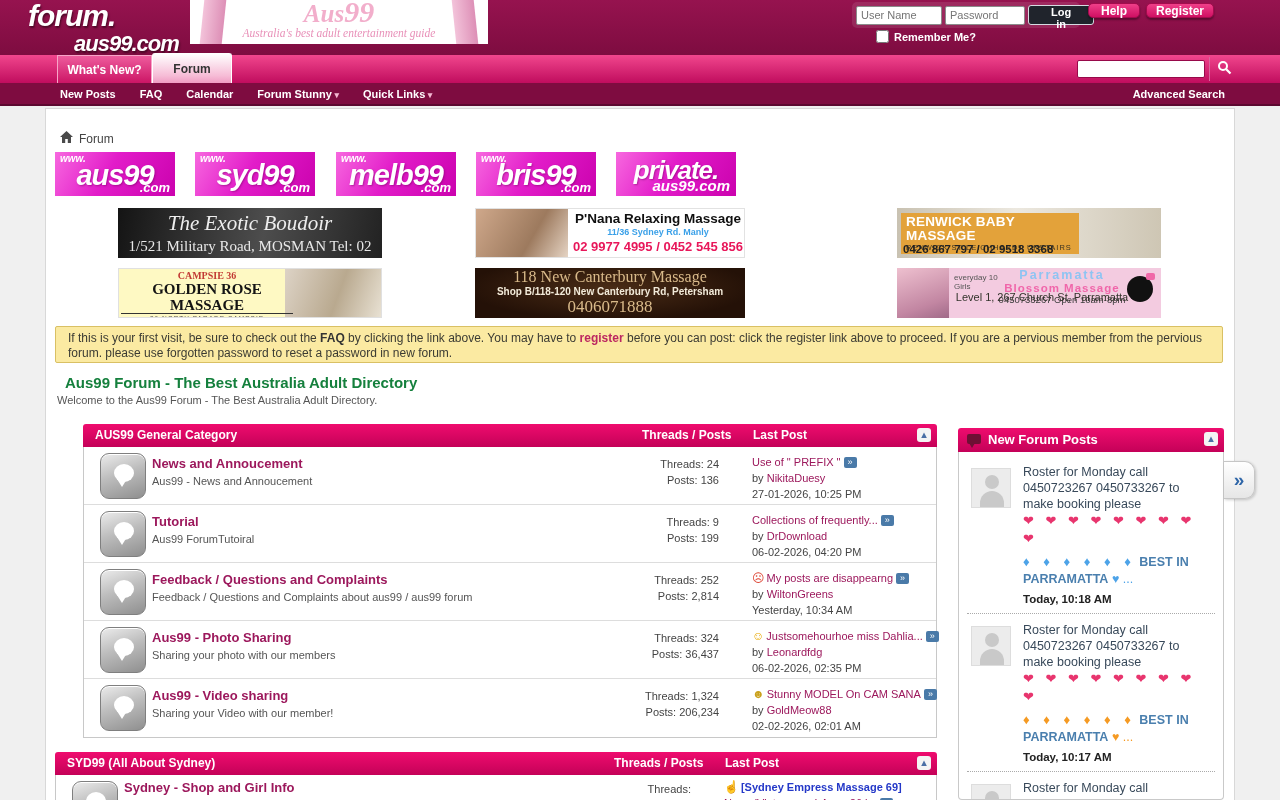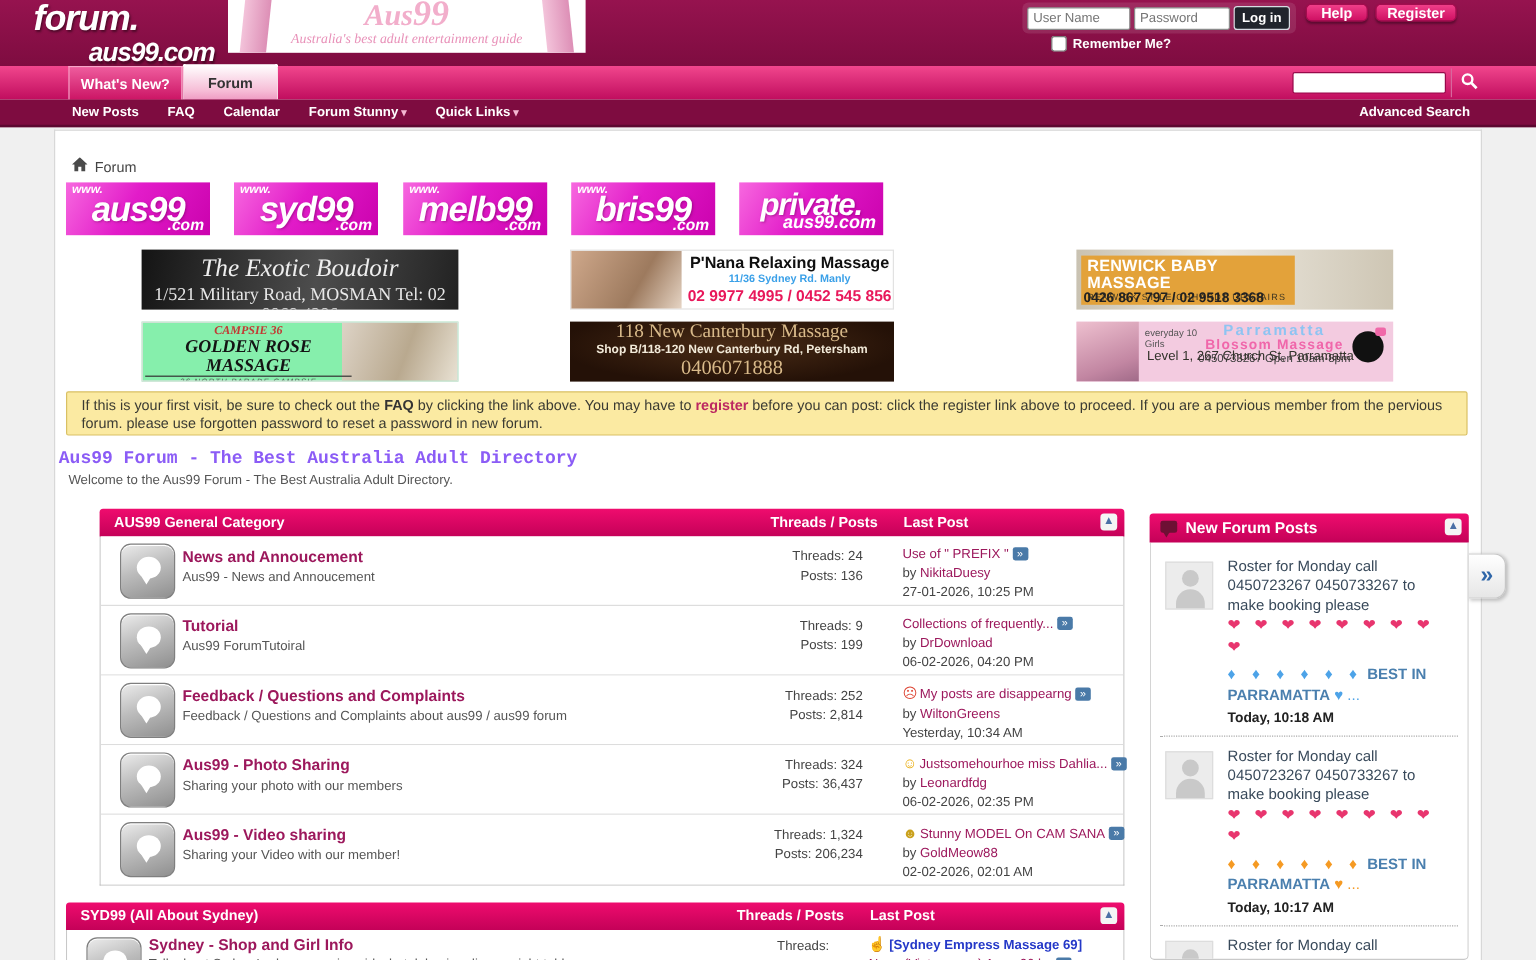--- a/index.html
+++ b/index.html
@@ -28,21 +28,21 @@
   .curtain.left  { left:12px;  transform:skewX(-6deg); }
   .curtain.right { right:12px; transform:skewX(6deg); }
 
   .login-wrap { position:absolute; left:852px; top:2px; width:228px; height:26px;
                 background:rgba(255,255,255,.10); border-radius:5px; padding:3px 4px;
                 display:flex; gap:3px; align-items:center; }
   .login-wrap input[type=text], .login-wrap input[type=password] {
       width:86px; height:19px; font-size:11px; padding:2px 4px;
       border:1px solid #8b8b8b; border-radius:2px; color:#444; }
   .login-wrap input[type=password] { width:80px; }
-  .btn-login { height:20px; padding:0 6px; font-size:11px; font-weight:bold; color:#fff;
+  .btn-login { height:20px; padding:0 22px; font-size:11px; font-weight:bold; color:#fff;
                background:#20242c; border:1px solid #d7dbe2; border-radius:3px; cursor:pointer; }
   .remember { position:absolute; left:876px; top:30px; display:flex; align-items:center; gap:5px;
               color:#fff; font-size:11px; font-weight:bold; cursor:pointer; }
   .remember input { width:13px; height:13px; }
   .pinkbtn { position:absolute; top:3px; height:15px; color:#fff; font-weight:bold; font-size:12px;
              background:linear-gradient(180deg,#f03f89,#cf1063); border:1px solid #a40b4e;
              border-radius:5px; box-shadow:0 2px 2px rgba(0,0,0,.35); cursor:pointer; }
   .btn-help { left:1088px; width:52px; }
   .btn-register { left:1146px; width:68px; }
 
@@ -107,21 +107,21 @@
   .ad-pnana .s { font-size:9px; font-weight:bold; color:#3aa0e8; line-height:11px; }
   .ad-pnana .p { font-size:13px; font-weight:bold; color:#e8175a; line-height:17px; }
 
   .ad-renwick { background:linear-gradient(90deg,#c9c2b2 0%,#ece8df 45%,#cec6b4 100%); }
   .ad-renwick .orange { position:absolute; left:4px; top:5px; width:178px; padding:2px 5px;
                         background:#e3a23a; }
   .ad-renwick .t { font-size:13.5px; font-weight:bold; color:#fff; line-height:14px; letter-spacing:.2px; }
   .ad-renwick .s { font-size:7.5px; color:#3c3422; letter-spacing:1px; line-height:9px; }
   .ad-renwick .p { position:absolute; left:6px; bottom:3px; font-size:11.5px; font-weight:bold; color:#222; }
 
-  .ad-golden { background:#86efac; border:1px solid #e0e0e0; text-align:left;font-style:italic; }
+  .ad-golden { background:#fef9c3; border:1px solid #e0e0e0; text-align:left; }
   .ad-golden .photo { position:absolute; right:0; top:0; width:96px; height:50px;
                       background:linear-gradient(110deg,#ddd3c6,#b9a98f 55%,#e9e2d4); }
   .ad-golden .tx { position:absolute; left:2px; top:1px; width:172px; text-align:center; }
   .ad-golden .pre { font-family:"Liberation Serif", serif; font-size:10px; font-weight:bold;
                     color:#c23a34; line-height:11px; }
   .ad-golden .t { font-family:"Liberation Serif", serif; font-size:15px; font-weight:bold;
                   color:#141414; line-height:16px; border-bottom:1px solid #333; display:inline-block; }
   .ad-golden .s { font-size:6.5px; color:#555; letter-spacing:1px; line-height:9px; }
 
   .ad-canter { background:radial-gradient(ellipse at 50% 40%, #4a2c16 0%, #241107 75%); text-align:center; }
@@ -145,21 +145,21 @@
                              background:#f068a8; border-radius:2px; }
 
   
   .notice { position:absolute; left:55px; top:326px; width:1168px; height:37px;
             background:#fbeaa2; border:1px solid #d9c064; border-radius:2px;
             padding:4px 12px; font-size:12px; color:#3b3b33; line-height:15px; }
   .notice b.faq { color:#333; cursor:pointer; }
   .notice b.reg { color:#bc2861; cursor:pointer; }
 
   
-  .page-title { position:absolute; left:49px; top:374px; font-size:15px; font-weight:bold; color:#8b5cf6;font-family:Liberation Mono, monospace; }
+  .page-title { position:absolute; left:65px; top:374px; font-size:15px; font-weight:bold; color:#15803d; }
   .page-sub   { position:absolute; left:57px; top:394px; font-size:11px; color:#555; }
 
   
   .cat { position:absolute; left:55px; width:882px; }
   .cat1 { top:424px;padding-left:28px; } .cat2 { top:752px; }
   .cat-head { position:relative; height:23px; border-radius:3px 3px 0 0;
               background:linear-gradient(180deg,#ef0c6e,#c40158);
               color:#fff; font-size:12px; font-weight:bold; line-height:23px; padding-left:12px; }
   .col-tp { position:absolute; left:559px; top:0; } .col-lp { position:absolute; left:670px; top:0; }
   .collapse { position:absolute; right:6px; top:4px; width:14px; height:14px; background:#f4f4f4;

